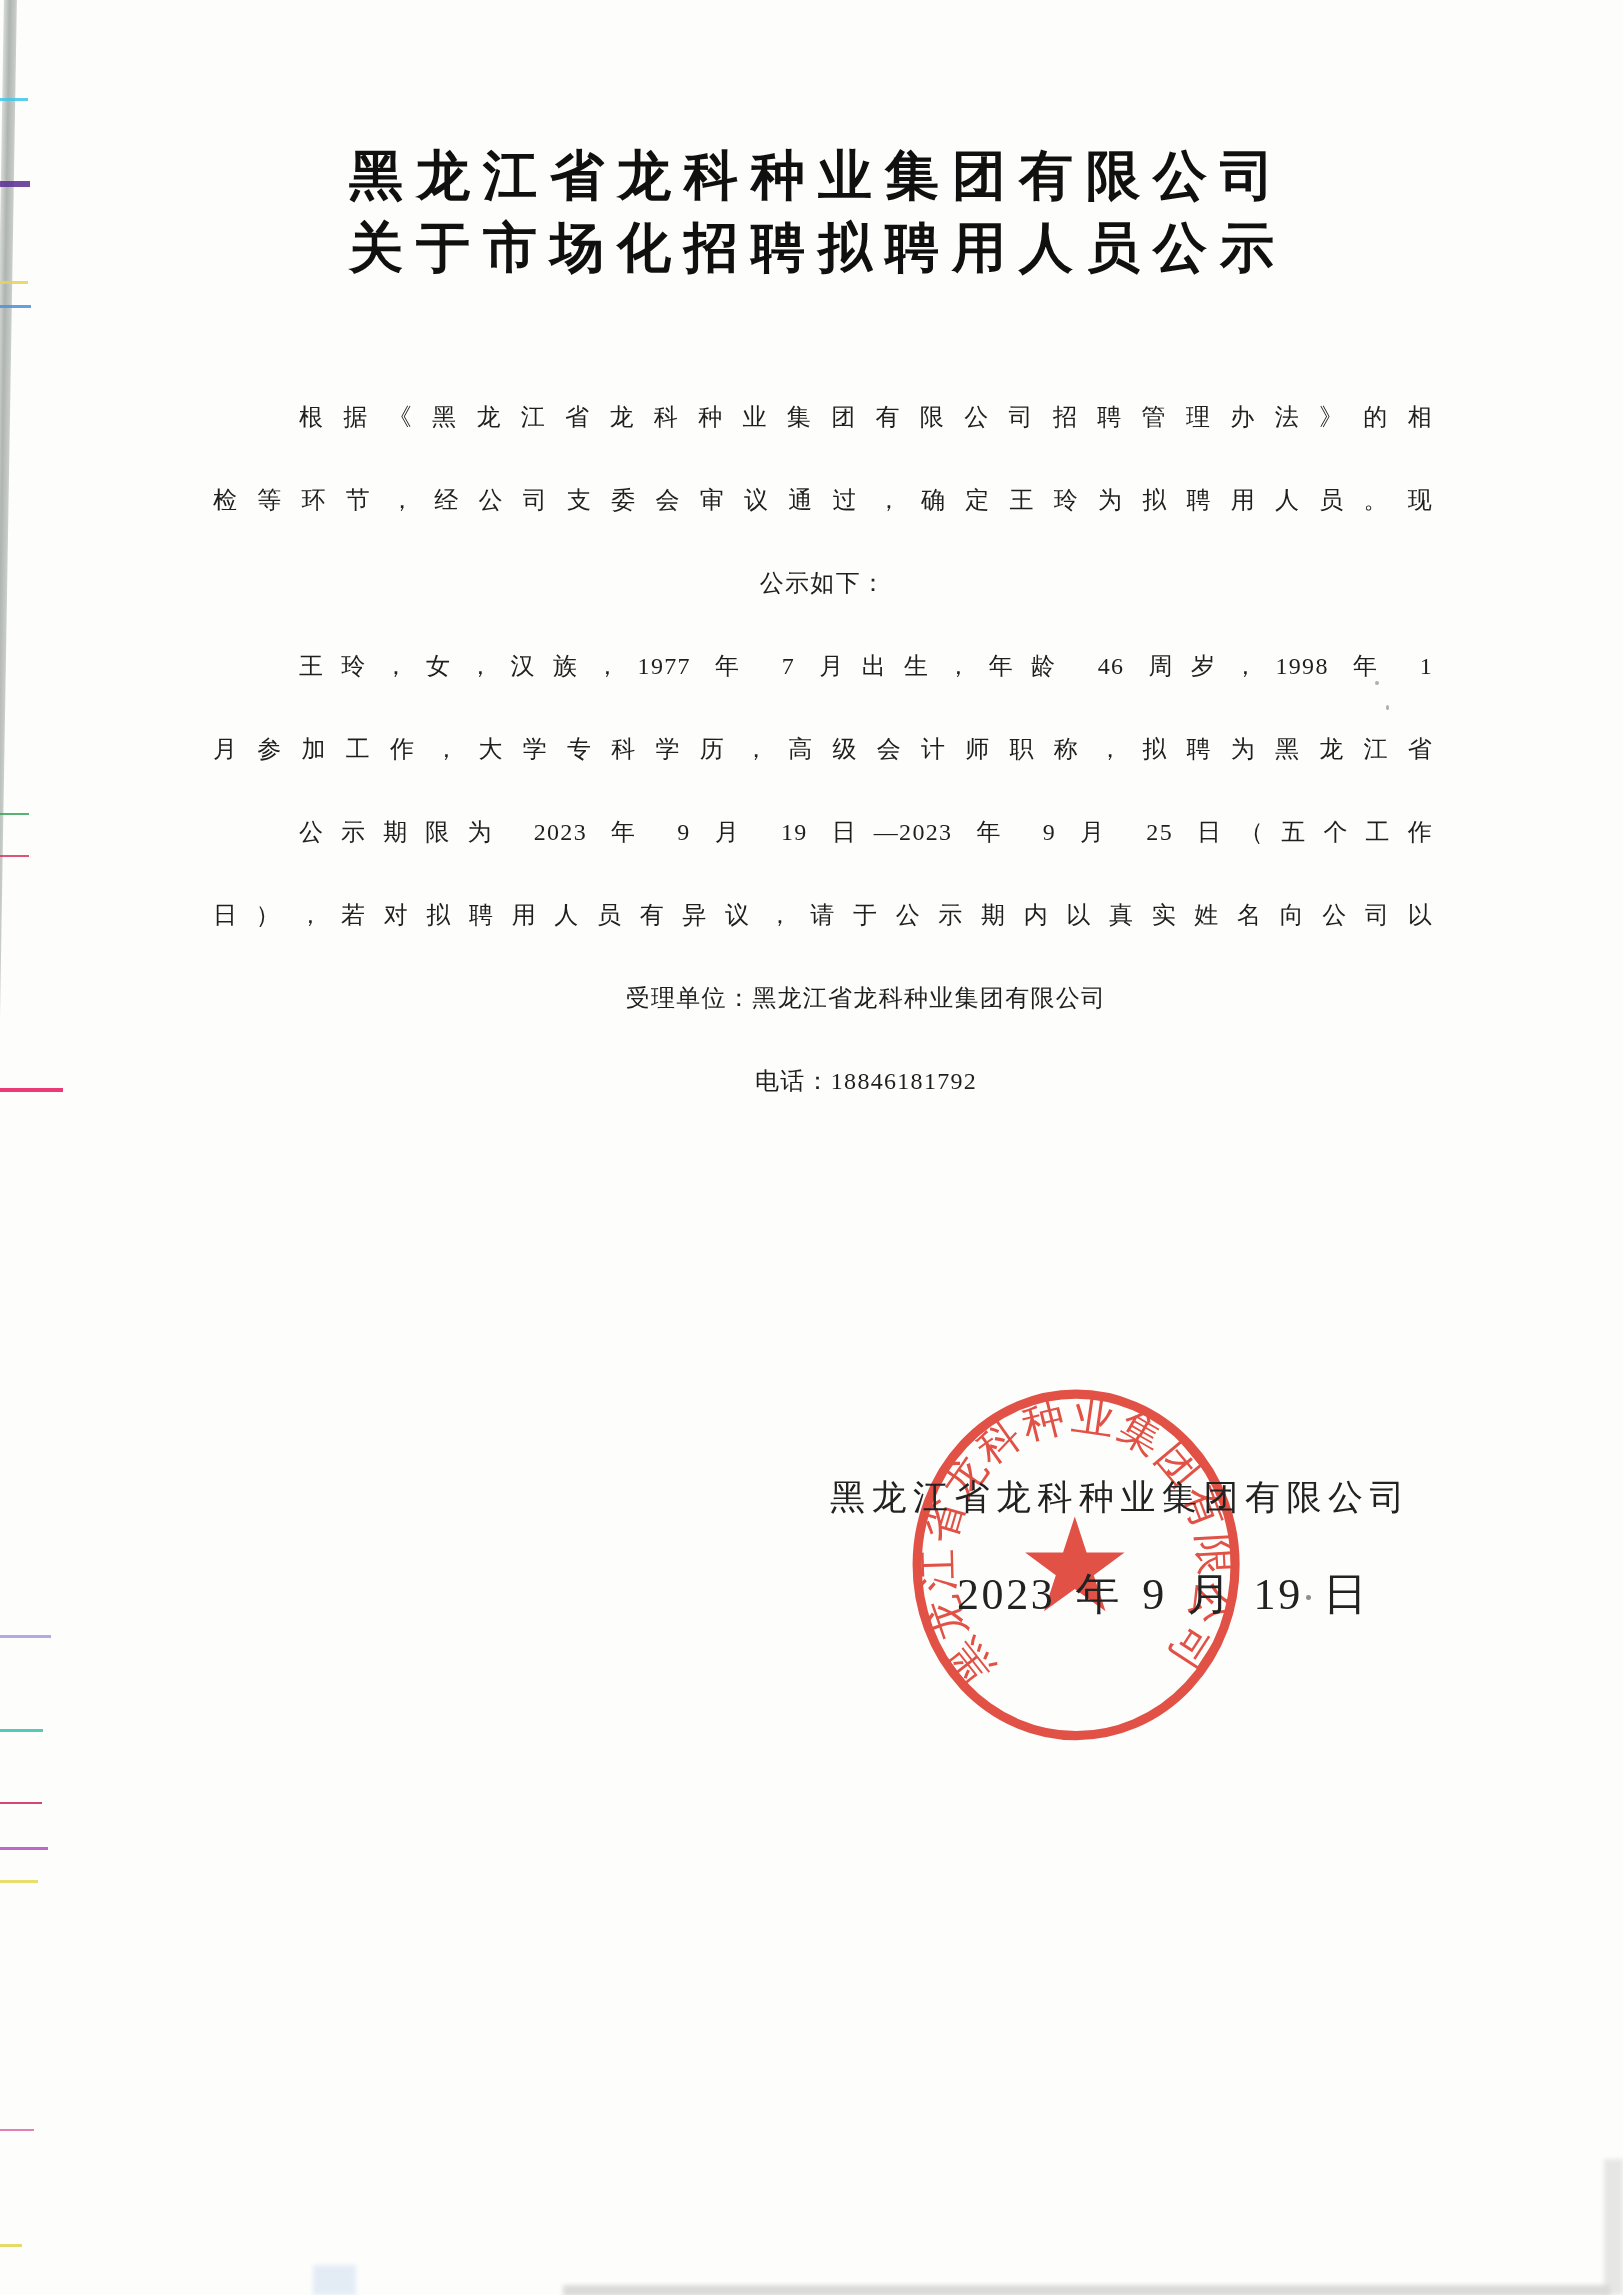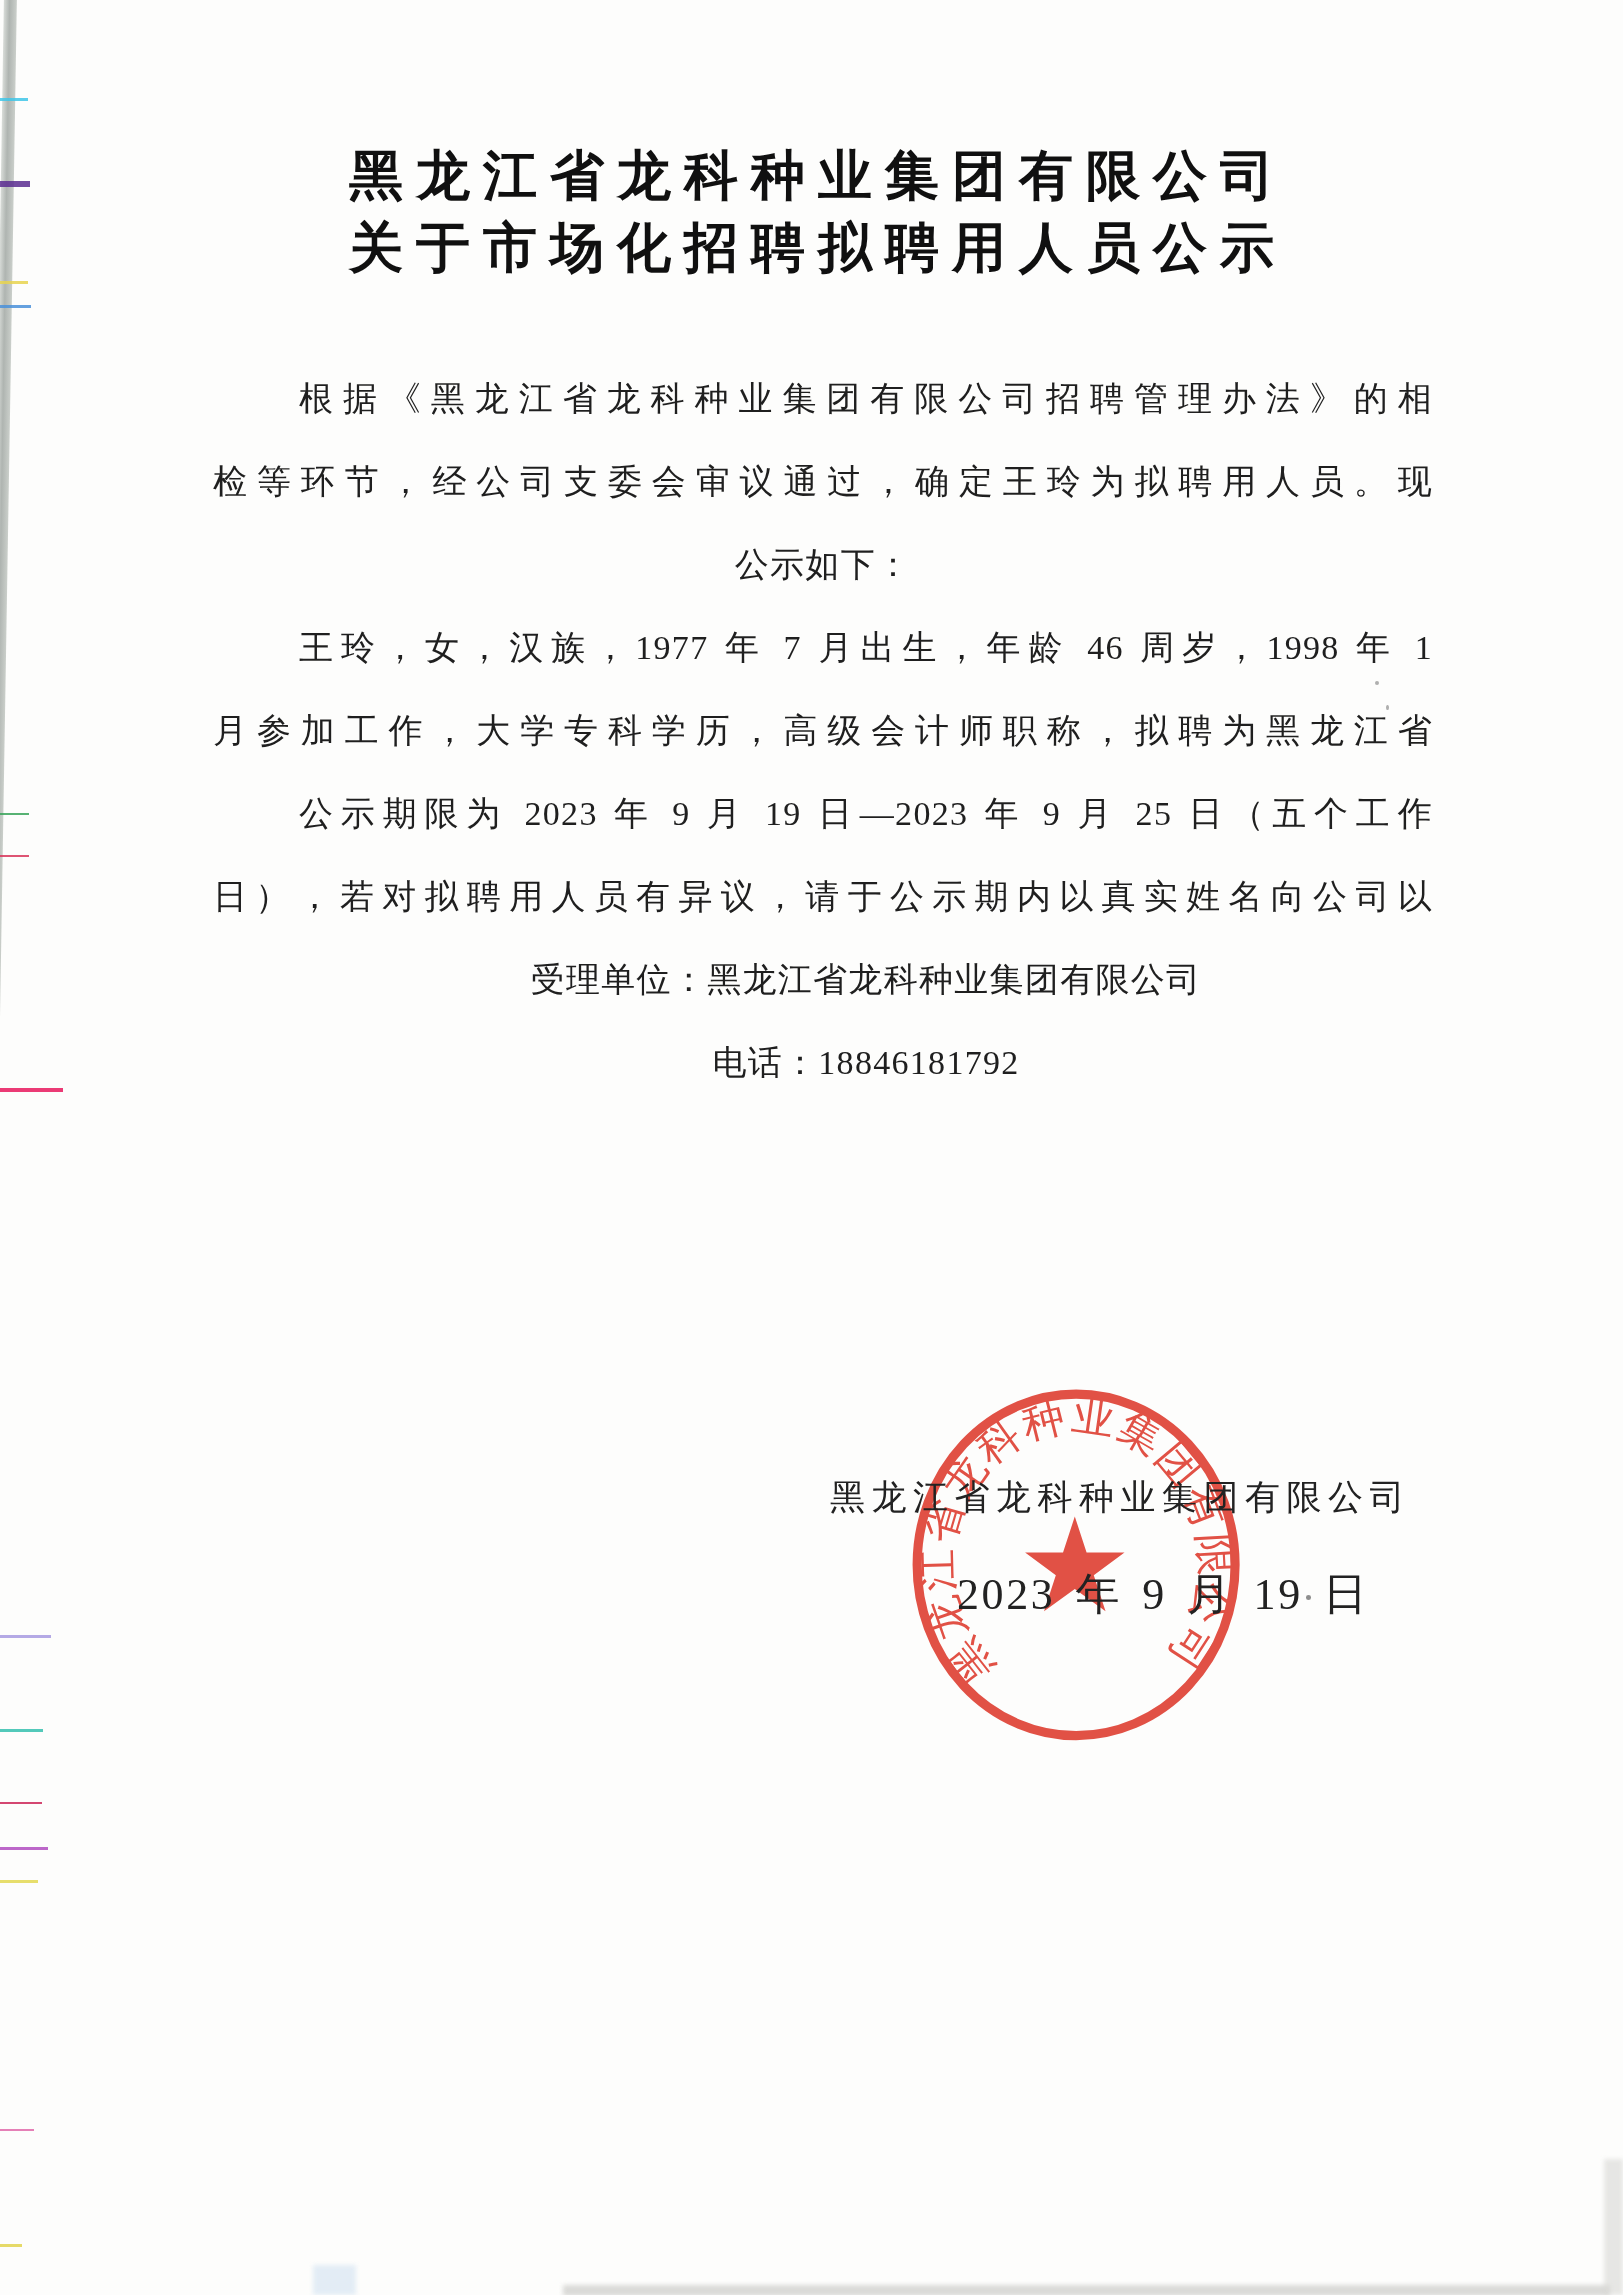--- a/index.html
+++ b/index.html
@@ -22,22 +22,22 @@
   
   .title{
     position:absolute;top:139px;left:0;width:1623px;margin:0;
     text-align:center;font-family:"Liberation Sans",sans-serif;
     font-weight:700;font-size:54px;line-height:72px;letter-spacing:13px;
     padding-left:13px;box-sizing:border-box;color:#101010;
   }
 
   
   .body{
-    position:absolute;top:357px;left:213px;width:1220px;
-    font-size:34px;line-height:83px;z-index:1;
+    position:absolute;top:376px;left:213px;width:1220px;
+    font-size:24px;line-height:83px;z-index:1;
   }
   .line{height:83px;white-space:normal;letter-spacing:1.3px;text-align:center;}
   .line.justify{text-align:justify;text-align-last:justify;text-justify:inter-character;}
   .line.indent{text-indent:86px;}
 
   
   .sig-company{
     position:absolute;left:830px;top:1474px;font-size:35px;
     letter-spacing:6.5px;z-index:3;color:#222;
   }

